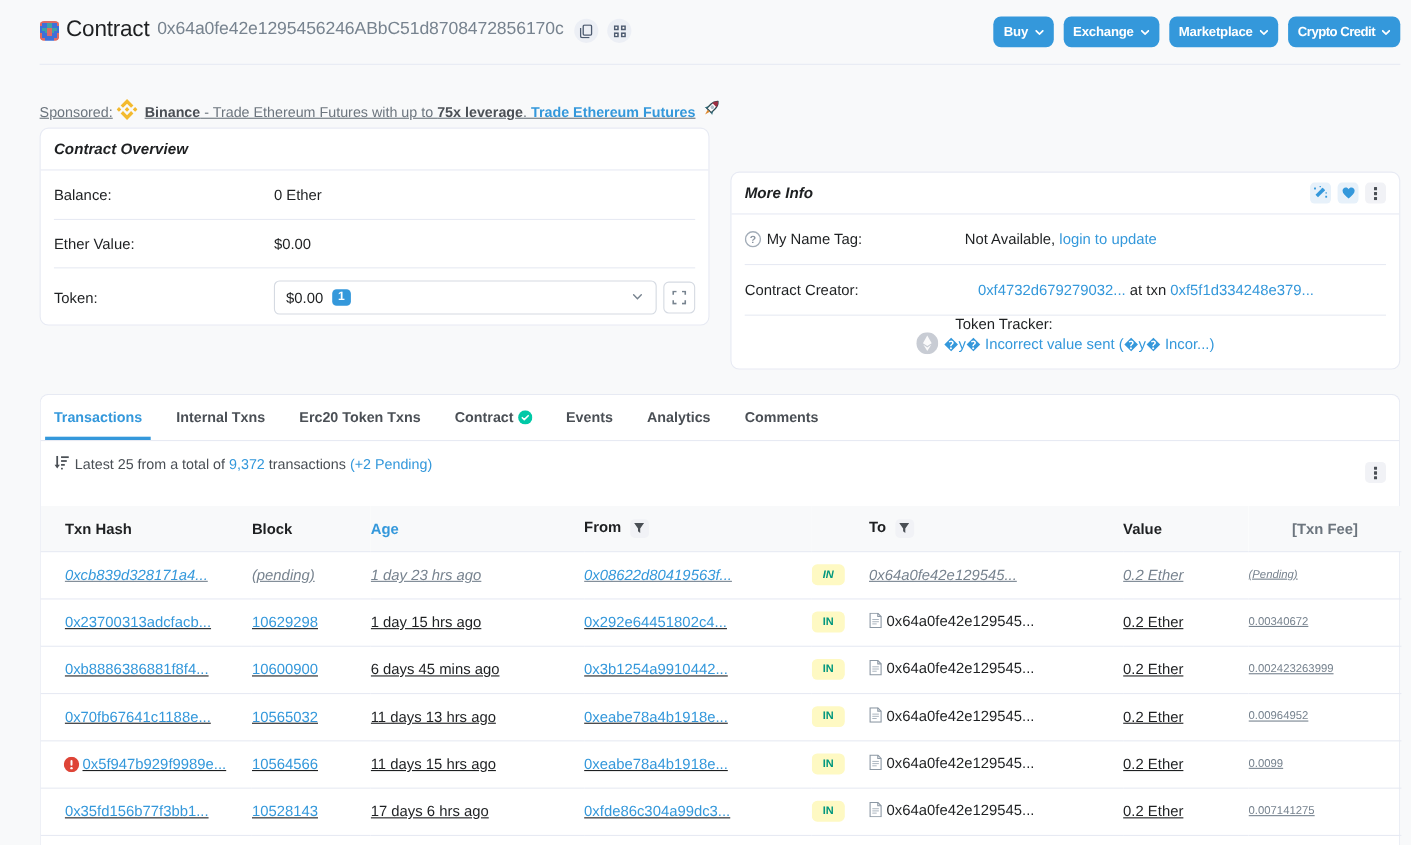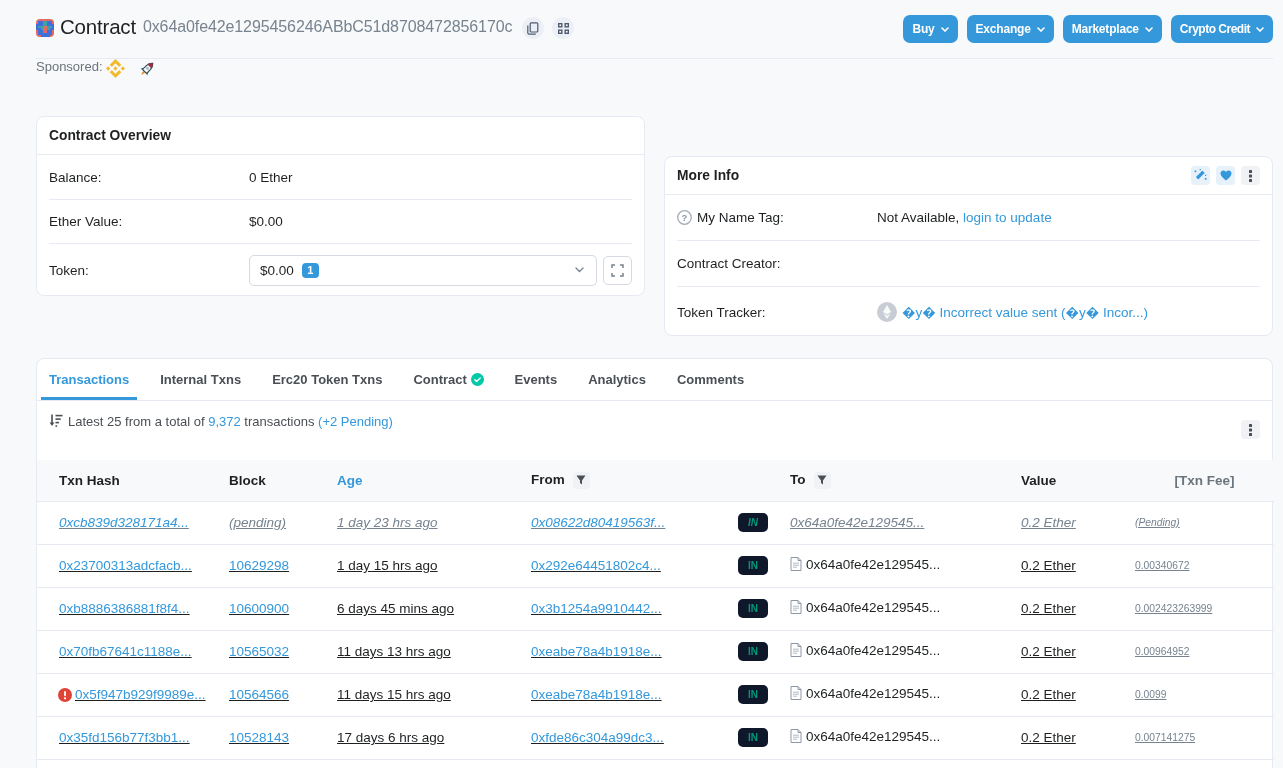--- a/index.html
+++ b/index.html
@@ -11,30 +11,30 @@
 .pagehead { border-bottom:1px solid #e7eaf3; }
 .titlerow { display:flex; align-items:center; height:58px; }
 .blockies { width:18px; height:18px; border-radius:4px; margin-right:6px; margin-top:-3px; }
 h1.title { font-size:20.5px; font-weight:normal; color:#1e2022; margin-right:7px; letter-spacing:-0.2px; margin-top:-5px;}
 .addr { font-size:16px; color:#77838f; margin-right:10px; letter-spacing:-0.1px; margin-top:-5px;}
 .cbtn { width:22px; height:22px; border-radius:50%; background:#eceff5; border:none; display:inline-flex; align-items:center; justify-content:center; margin-right:8px; margin-top:-2px; }
 .topbtns { margin-left:auto; display:flex; }
 .bluebtn { background:#3498db; color:#fff; font-weight:bold; font-size:12px; border:none; border-radius:7px; height:28px; padding:0 9px; margin-left:9px; display:inline-flex; align-items:center; font-family:"Liberation Sans",sans-serif; letter-spacing:-0.2px;}
 .bluebtn svg { margin-left:6px; }
 
-.sponsored { height:50px; margin-bottom:7px; display:flex; align-items:flex-start; font-size:13px; color:#6c757e; }
+.sponsored { height:50px; margin-bottom:7px; display:flex; align-items:flex-end; font-size:13px; color:#6c757e;text-decoration:underline; }
 .sponsored b { color:#4a4f55; }
 .sponsored .sp-label { margin-right:3px; }
 .sponsored a { font-weight:bold; }
 
 .card { background:#fff; border:1px solid #e7eaf3; border-radius:8px; }
 .cardrow { display:flex; }
 .card-half { width:609px; height:180px; }
 .card-half + .card-half { margin-left:19px;margin-top:40px; }
-.card-hd { display:flex; align-items:center; height:38px; padding:0 12px; border-bottom:1px solid #e7eaf3; font-weight:bold; font-size:13.8px; }
+.card-hd { display:flex; align-items:center; height:38px; padding:0 12px; border-bottom:1px solid #e7eaf3; font-weight:bold; font-size:13.8px;font-style:italic; }
 .card-bd { padding:0 12px; font-size:13.5px; }
 .crow { display:flex; align-items:center; border-bottom:1px solid #e7eaf3; }
 .crow:last-child { border-bottom:none; }
 .clabel { width:200px; flex:none; }
 
 .mi-btns { margin-left:auto; display:flex; }
 .sqbtn { width:19px; height:19px; border-radius:4px; border:none; margin-left:6px; display:inline-flex; align-items:center; justify-content:center; }
 .sqbtn.lt { background:#e7f1fa; }
 .sqbtn.gr { background:#f1f2f6; }
 
@@ -51,21 +51,21 @@
 .latest .kebab { margin-left:auto; margin-top:6px; }
 
 table.tx { border-collapse:collapse; table-layout:fixed; width:1235px; margin-top:19px; font-size:13.5px; }
 table.tx thead td { background:#f8f9fa; height:41px; font-weight:bold; }
 table.tx td { padding:0; vertical-align:middle; overflow:hidden; white-space:nowrap; }
 table.tx tbody td { height:43px; border-top:1px solid #e7eaf3;text-decoration:underline; }
 table.tx td.c1 { padding-left:22px; }
 .fee { font-size:10.3px; color:#77838f; }
 .pend td { color:#77838f; font-style:italic; }
 .pend td a { font-style:italic; }
-.inbadge { display:inline-block; width:30px; background:#0f172a; color:#02977e; font-size:10px; font-weight:bold; text-align:center; padding:4px 0; border-radius:5px; }
+.inbadge { display:inline-block; width:30px; background:#fef9c3; color:#02977e; font-size:10px; font-weight:bold; text-align:center; padding:4px 0; border-radius:5px; }
 .docrow { display:inline-flex; align-items:center; }
 .hdr-filter { display:inline-flex; align-items:center; justify-content:center; width:17px; height:17px; background:#f1f2f6; border-radius:4px; margin-left:8px; vertical-align:middle; }
 .kebab { display:inline-flex; align-items:center; justify-content:center; width:19px; height:19px; background:#f1f2f6; border-radius:4px; }
 </style>
 </head>
 <body>
 <div class="wrap">
     <div class="inner">
 
 <div class="pagehead">
@@ -143,20 +143,21 @@
               </svg></button>
   </div>
  </div>
 </div>
 
 <div class="sponsored">
  <span class="sp-label">Sponsored: </span>
  <svg width="19" height="19" viewBox="0 0 24 24" style="margin-right:7px">
           <path fill="#f3ba2f" d="m16.624 13.9202 2.7175 2.7154-7.353 7.353-7.353-7.352 2.7175-2.7164 4.6355 4.6595 4.6355-4.6595zm4.6366-4.6366L24 12l-2.7154 2.7164L18.5682 12l2.6924-2.7164zm-9.272.001 2.7163 2.6914-2.7164 2.7174v-.001L9.2721 12l2.7164-2.7154zm-9.2722-.001L5.4088 12l-2.6914 2.6924L0 12l2.7164-2.7164zM11.9885.0115l7.353 7.329-2.7174 2.7154-4.6356-4.6356-4.6355 4.6595-2.7174-2.7154 7.353-7.353z"></path>
         </svg>
+ <span><b>Binance</b> - Trade Ethereum Futures with up to <b>75x leverage</b>. <a href="#">Trade Ethereum Futures</a></span>
  <svg width="21" height="21" viewBox="0 0 20 20" style="margin-left:4px">
    <g transform="rotate(45 10 10)">
      <path d="M10 1.6 C11.9 3.3 12.7 5.3 12.7 7.4 L12.7 12.6 L7.3 12.6 L7.3 7.4 C7.3 5.3 8.1 3.3 10 1.6 Z" fill="#fdfdfd" stroke="#2b4a52" stroke-width="1.1"></path>
      <path d="M10 1.6 C11.5 3 12.3 4.4 12.6 6 L7.4 6 C7.7 4.4 8.5 3 10 1.6 Z" fill="#9c2f42"></path>
      <circle cx="10" cy="8.6" r="1.5" fill="#aebfca"></circle>
      <path d="M7.3 10.2 L5.4 13.4 L7.3 12.9 Z" fill="#2e6e7e"></path>
      <path d="M12.7 10.2 L14.6 13.4 L12.7 12.9 Z" fill="#2e6e7e"></path>
      <path d="M8.7 13 L10 17.4 L11.3 13 Z" fill="#e08a2e"></path>
    </g>
  </svg>
@@ -230,22 +231,23 @@
   <div class="card-bd">
    <div class="crow" style="height:46px;">
               <span class="clabel"><svg width="15" height="15" viewBox="0 0 15 15" style="vertical-align:-3px;margin-right:5px">
                   <circle cx="7.5" cy="7.5" r="6.8" fill="none" stroke="#a3adb8" stroke-width="1.3"></circle>
                   <text x="7.5" y="10.7" text-anchor="middle" font-size="9.5" font-weight="bold" fill="#8b95a1" font-family="Liberation Sans">?</text>
                 </svg>My Name Tag:</span>
               <span>Not Available, <a href="#">login to update</a></span>
             </div>
    <div class="crow" style="height:46px;gap:12px;">
               <span class="clabel">Contract Creator:</span>
+              <span><a href="#">0xf4732d679279032...</a> at txn <a href="#">0xf5f1d334248e379...</a></span>
             </div>
-   <div class="crow" style="height:50px;">
+   <div class="crow" style="height:50px;flex-direction:column;">
               <span class="clabel">Token Tracker:</span>
               <span style="display:inline-flex;align-items:center;">
                 <svg width="20" height="20" viewBox="0 0 20 20" style="margin-right:5px">
                   <circle cx="10" cy="10" r="10" fill="#c8ccd4"></circle>
                   <path d="M10 3 L14 10 L10 12.6 L6 10 Z" fill="#fff" opacity="0.9"></path>
                   <path d="M10 13.8 L13.6 11.4 L10 17 L6.4 11.4 Z" fill="#fff" opacity="0.9"></path>
                 </svg>
                 <a href="#">�y� Incorrect value sent (�y� Incor...)</a>
               </span>
             </div>

